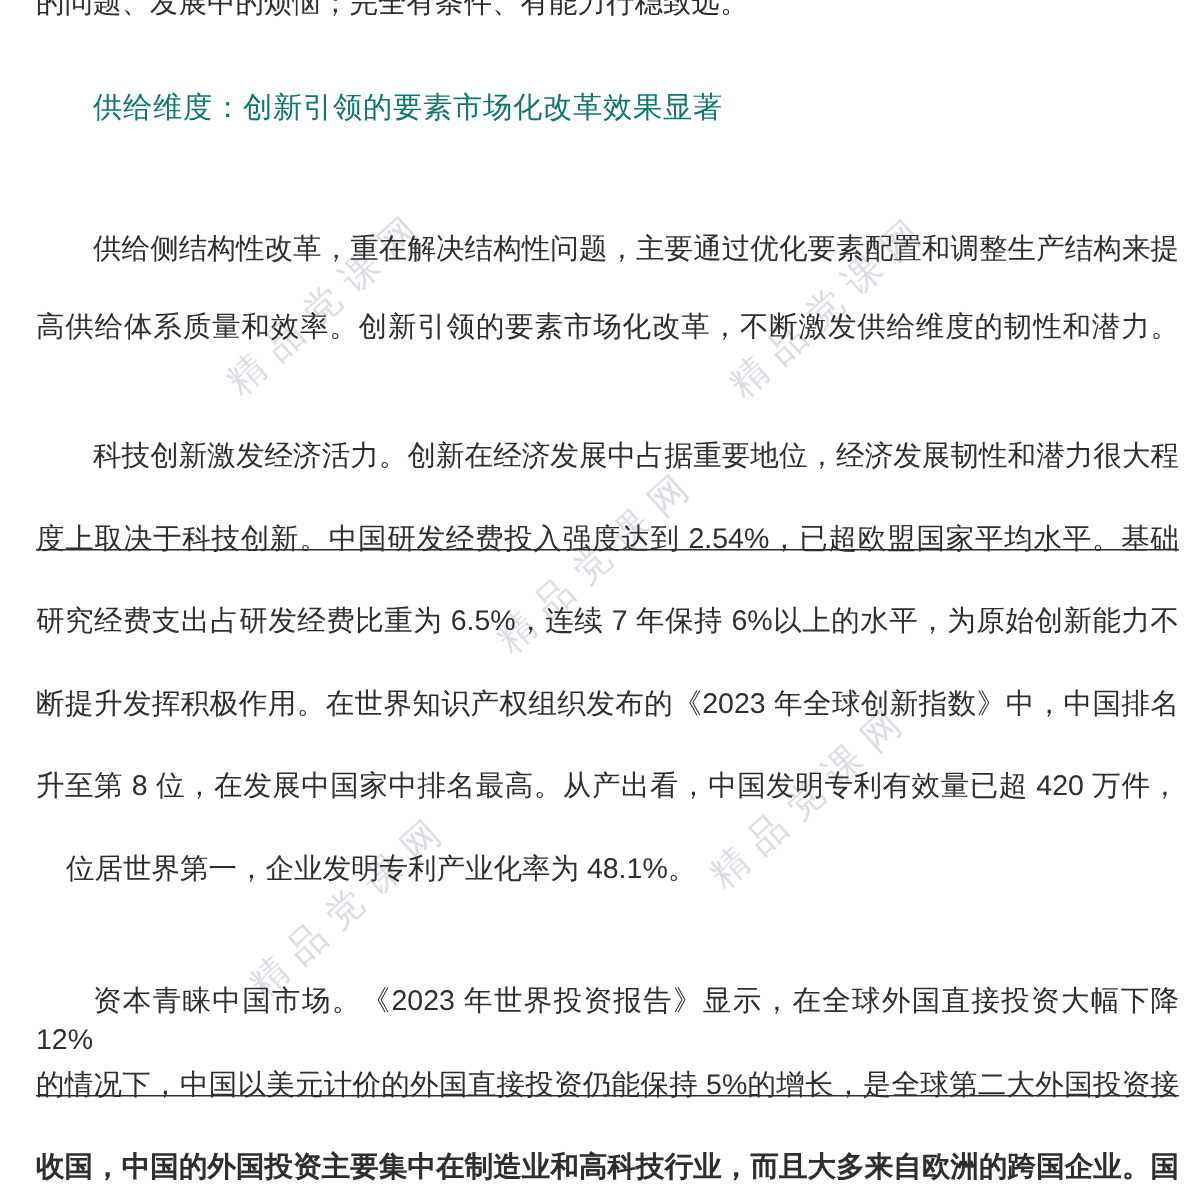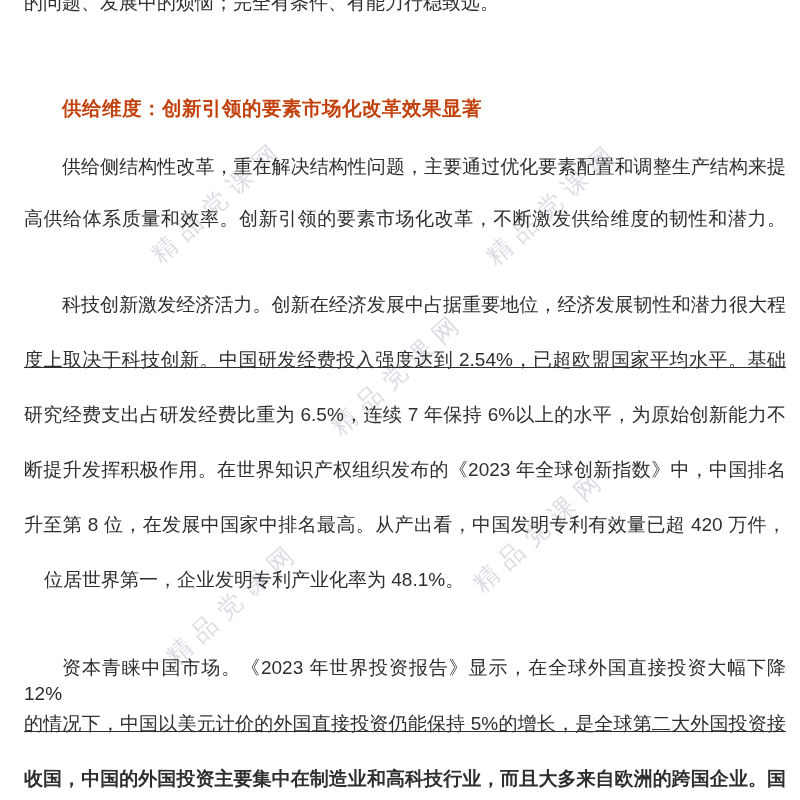--- a/index.html
+++ b/index.html
@@ -49,25 +49,24 @@
   }
   .indent { text-indent: 38px; }
   .cut { top: -10px; }
   .heading {
     position: absolute;
     left: 62px;
     top: 59px;
     height: 26px;
     line-height: 26px;
     font-size: 19.5px;
-    font-weight: 700;
-    color: #c2410c;
+    font-weight: 400;
+    color: #0f766e;
     letter-spacing: 0.5px;
     z-index: 1;
-    margin-top: 36px;
   }
   .p1l1 { top: 154px; }
   .p1l2 { top: 206px; }
   .p2l1 { top: 292px; }
   .p2l2 { top: 347px; text-decoration: underline; }
   .p2l3 { top: 402px; }
   .p2l4 { top: 457px; }
   .p2l5 { top: 512px; }
   .p2l6 { top: 567px; margin-left: 20px; }
   .p3l1 { top: 655px; }

